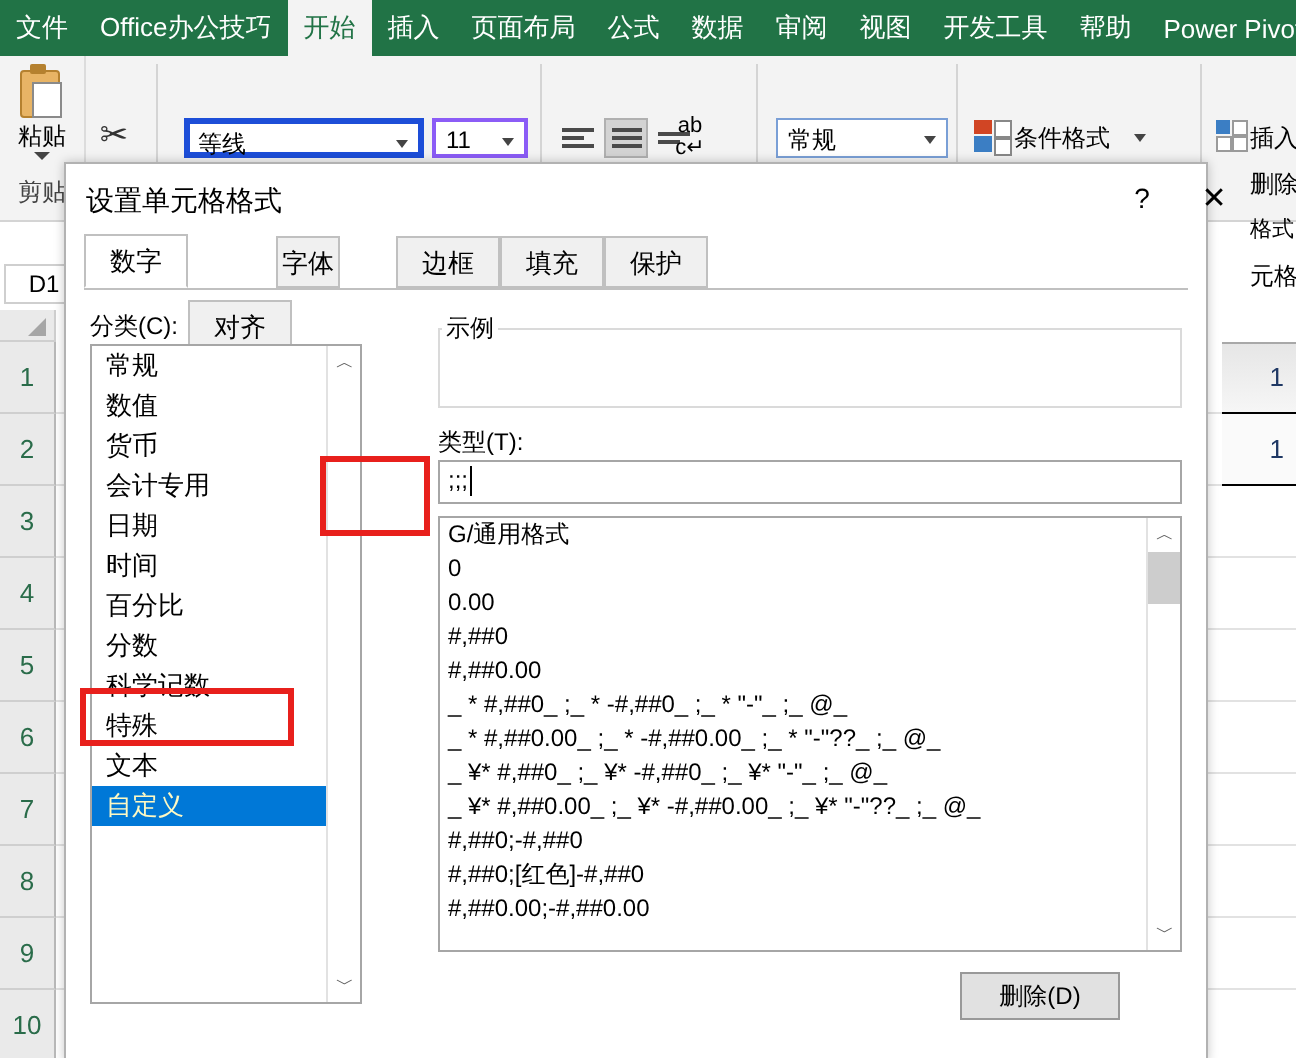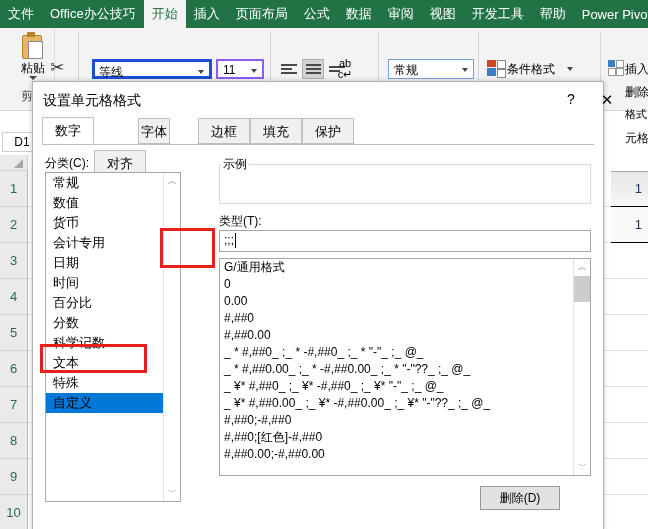--- a/index.html
+++ b/index.html
@@ -16,21 +16,21 @@
   .rtab{
     display:flex;align-items:center;padding:0 8px;color:#fff;
     font-size:13px;white-space:nowrap;
   }
   .rtab.active{background:#f3f3f3;color:#217346;}
   
   #ribbon-body{
     position:absolute;left:0;top:28px;width:648px;height:82px;
     background:#f3f3f3;border-bottom:1px solid #d4d4d4;
   }
-  .rgroup{position:absolute;top:0;height:82px;border-right:1px solid #dcdcdc;margin-left:12px;}
+  .rgroup{position:absolute;top:0;height:82px;border-right:1px solid #dcdcdc;}
   .rsep{position:absolute;top:4px;width:1px;height:56px;background:#d4d4d4;}
   
   #clipboard-group{left:0;width:42px;}
   #paste-icon{position:absolute;left:8px;top:4px;width:22px;height:26px;}
   .clipbody{position:absolute;left:2px;top:3px;width:18px;height:22px;background:#e8b465;border:1px solid #b5812f;border-radius:2px;}
   .clipclip{position:absolute;left:7px;top:0px;width:8px;height:5px;background:#b5812f;border-radius:1px;}
   .clippaper{position:absolute;left:8px;top:9px;width:13px;height:16px;background:#fff;border:1px solid #8a8a8a;}
   #paste-label{position:absolute;left:2px;top:32px;width:38px;text-align:center;font-size:12px;}
   #paste-caret{position:absolute;left:17px;top:48px;width:0;height:0;border-left:4px solid transparent;border-right:4px solid transparent;border-top:4px solid #444;}
   #clipboard-label{position:absolute;left:2px;top:60px;width:38px;text-align:center;font-size:12px;color:#444;}
@@ -100,21 +100,21 @@
     background:#f0f0f0;border:1px solid #c0c0c0;box-sizing:border-box;font-size:13px;
   }
   .dtab.active{background:#fff;border-bottom:1px solid #fff;height:27px;}
   
   #cat-label{position:absolute;left:12px;top:73px;font-size:12px;}
   #cat-list{
     position:absolute;left:12px;top:90px;width:136px;height:330px;
     background:#fff;border:1px solid #a6a6a6;box-sizing:border-box;overflow:hidden;
   }
   .cat-item{height:20px;line-height:20px;padding-left:7px;font-size:13px;}
-  .cat-item.sel{background:#0078d7;color:#000000;}
+  .cat-item.sel{background:#0078d7;color:#fef9c3;}
   #cat-scroll{position:absolute;right:0;top:0;width:17px;height:328px;background:#fff;border-left:1px solid #e2e2e2;box-sizing:border-box;}
   .sc-up,.sc-down{position:absolute;left:0;width:17px;height:17px;text-align:center;font-size:9px;color:#606060;line-height:17px;}
   .sc-up{top:0;} .sc-down{bottom:0;}
   
   #sample-label{position:absolute;left:188px;top:74px;font-size:12px;background:#fff;padding:0 2px;z-index:2;}
   #sample-box{position:absolute;left:186px;top:82px;width:372px;height:40px;border:1px solid #dadada;box-sizing:border-box;}
   #type-label{position:absolute;left:186px;top:131px;font-size:12px;}
   #type-input{
     position:absolute;left:186px;top:148px;width:372px;height:22px;
     background:#fff;border:1px solid #a6a6a6;box-sizing:border-box;
@@ -283,22 +283,22 @@
     <div id="cat-items">
         <div class="cat-item">常规</div>
         <div class="cat-item">数值</div>
         <div class="cat-item">货币</div>
         <div class="cat-item">会计专用</div>
         <div class="cat-item">日期</div>
         <div class="cat-item">时间</div>
         <div class="cat-item">百分比</div>
         <div class="cat-item">分数</div>
         <div class="cat-item">科学记数</div>
+        <div class="cat-item">特殊</div>
         <div class="cat-item">文本</div>
-        <div class="cat-item">特殊</div>
         <div class="cat-item sel">自定义</div>
       </div>
     <div id="cat-scroll">
       <div class="sc-up">︿</div>
       <div class="sc-down">﹀</div>
     </div>
   </div>
 
   <div id="sample-label">示例</div>
   <div id="sample-box">

